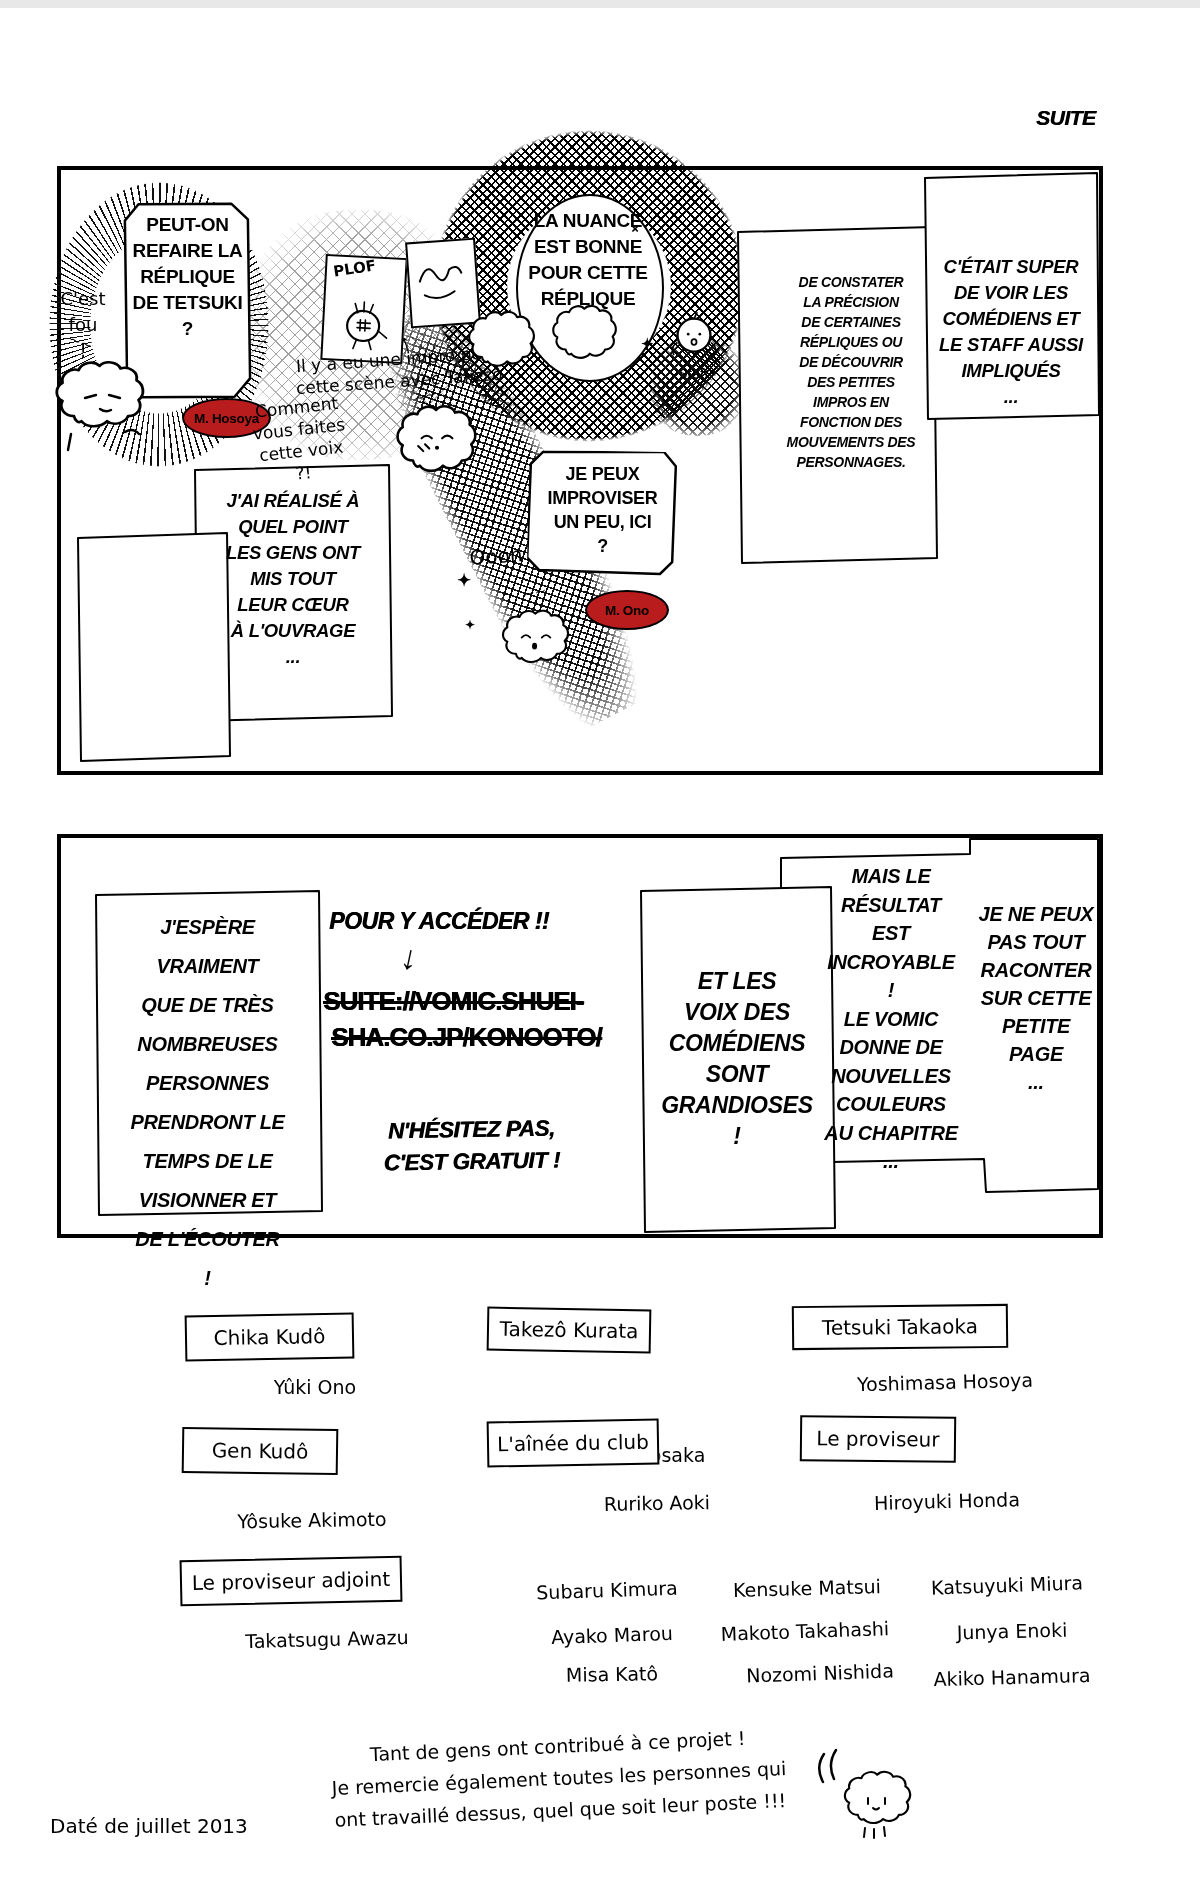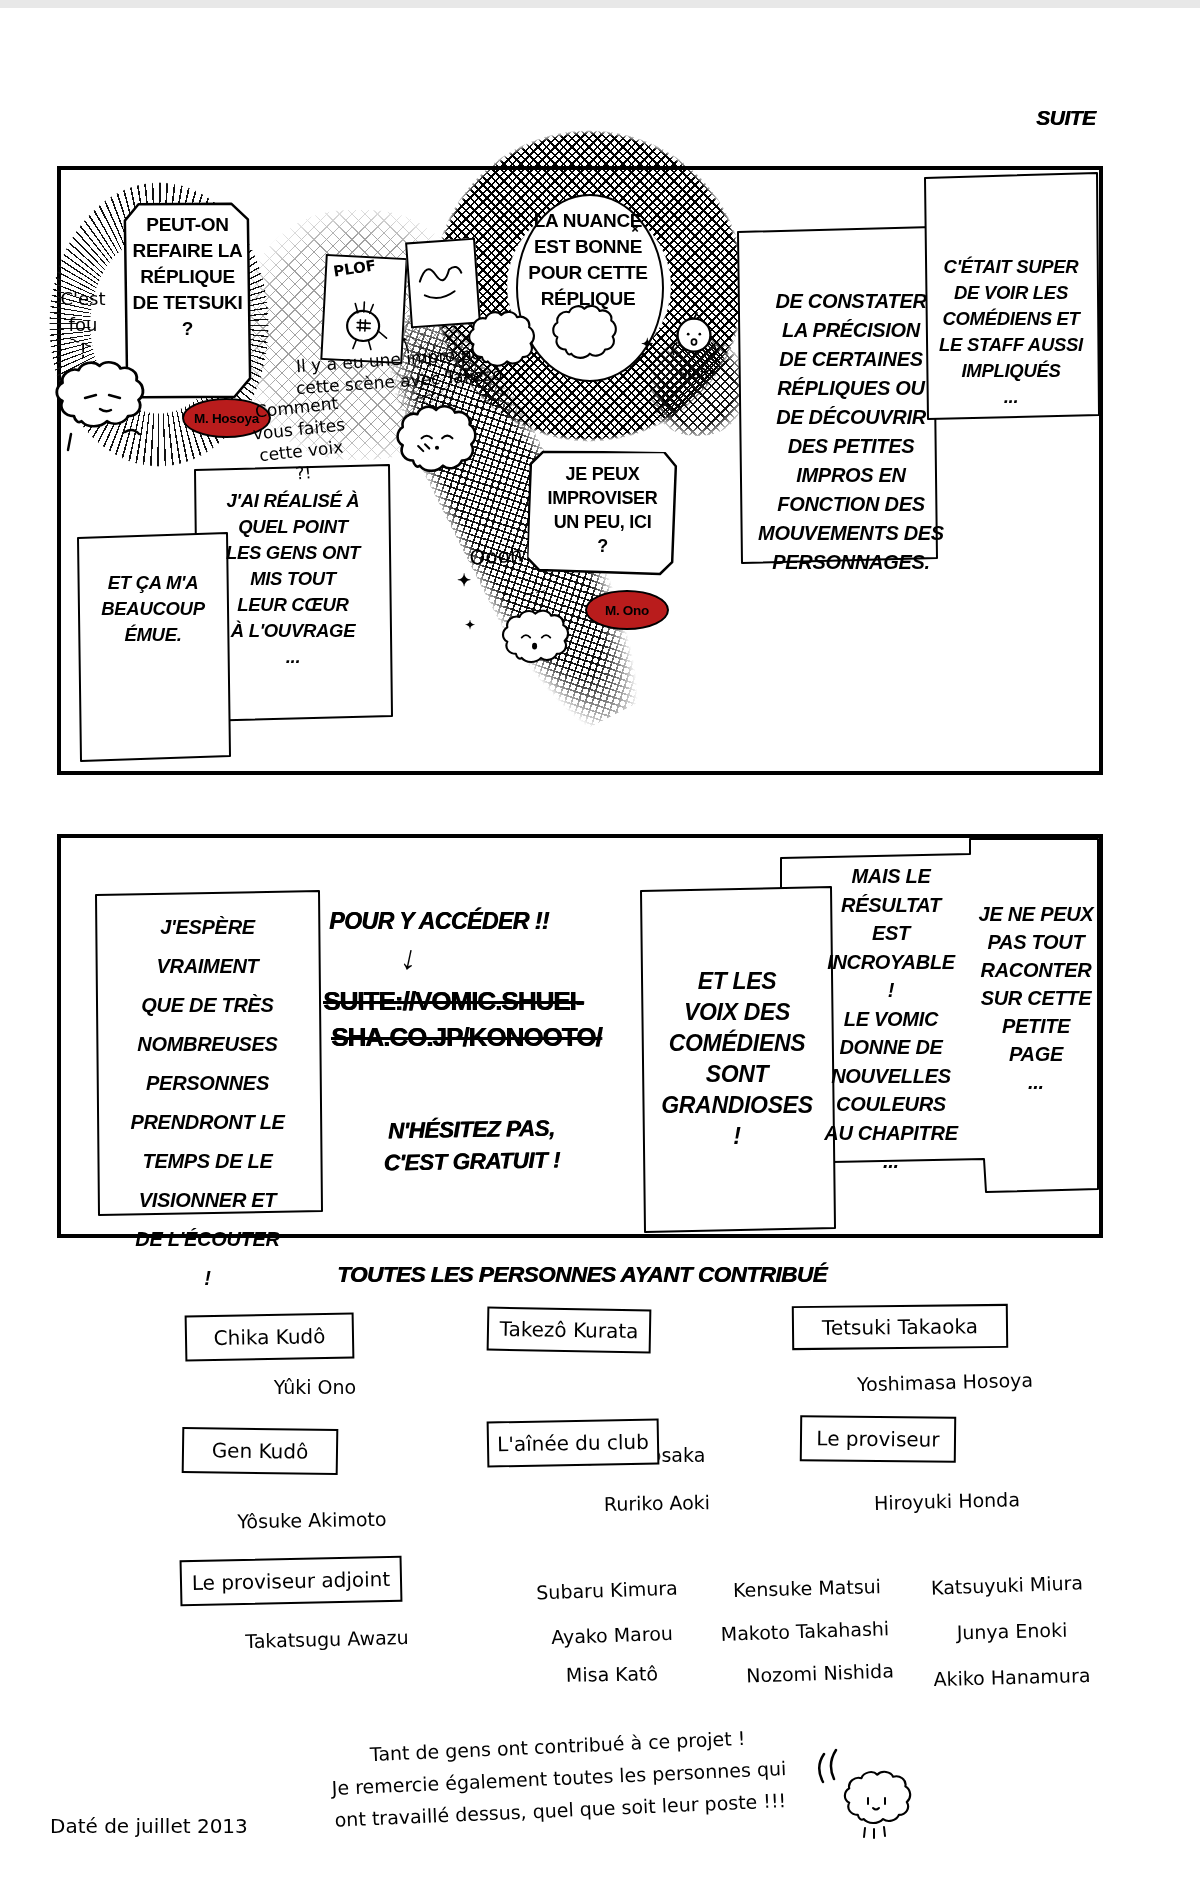--- a/index.html
+++ b/index.html
@@ -166,21 +166,21 @@
         <circle cx="26" cy="25" r="1.4" fill="#000" stroke="none"></circle>
         <circle cx="38" cy="25" r="1.4" fill="#000" stroke="none"></circle>
         <ellipse cx="32" cy="33" rx="2.6" ry="3"></ellipse>
         <path d="M14,34 q-7,5 -3,12"></path>
           <path d="M50,34 q7,5 3,12"></path>
       </g>
     </svg>
     <div class="abs hand" style="left:598px;top:196px;width:70px;text-align:center;font-size:12.5px">Staff</div>
     <div class="abs" style="left:580px;top:165px;font-size:15px;font-weight:700">✦</div>
 
-    <div class="abs lines mono" style="left:690px;top:117px;width:200px;font-size:20px;line-height:29px">DE CONSTATER
+    <div class="abs lines mono" style="left:690px;top:102px;width:200px;font-size:14px;line-height:20px">DE CONSTATER
 LA PRÉCISION
 DE CERTAINES
 RÉPLIQUES OU
 DE DÉCOUVRIR
 DES PETITES
 IMPROS EN
 FONCTION DES
 MOUVEMENTS DES
 PERSONNAGES.</div>
     <div class="abs lines mono" style="left:860px;top:84px;width:180px;font-size:18.5px;line-height:26px">C'ÉTAIT SUPER
@@ -189,23 +189,20 @@
 LE STAFF AUSSI
 IMPLIQUÉS
 ...</div>
     <div class="abs lines mono" style="left:132px;top:318px;width:200px;font-size:18.5px;line-height:26px">J'AI RÉALISÉ À
 QUEL POINT
 LES GENS ONT
 MIS TOUT
 LEUR CŒUR
 À L'OUVRAGE
 ...</div>
-    <div class="abs lines mono" style="left:16px;top:400px;width:152px;font-size:18.5px;line-height:26px">ET ÇA M'A
-BEAUCOUP
-ÉMUE.</div>
 
     <svg class="abs" style="left:467px;top:281px;transform:rotate(1deg)" width="149" height="124" viewBox="0 0 149 124">
       <polygon points="14,2 135,0 147,14 145,110 133,122 12,120 0,108 2,14" fill="#fff" stroke="#000" stroke-width="2.5" stroke-linejoin="round"></polygon>
     </svg>
     <div class="abs lines dlg" style="left:469px;top:292px;width:145px;font-size:18px;line-height:24px">JE PEUX
 IMPROVISER
 UN PEU, ICI
 ?</div>
     <div class="abs oval" style="left:524px;top:420px;width:80px;height:36px">M. Ono</div>
 
@@ -271,21 +268,20 @@
 ...</div>
     <div class="abs lines mono" style="left:890px;top:62px;width:170px;font-size:20px;line-height:28px">JE NE PEUX
 PAS TOUT
 RACONTER
 SUR CETTE
 PETITE
 PAGE
 ...</div>
   </section>
 
-  <div class="abs heavy" style="left:282px;top:1254px;width:600px;text-align:center;font-size:22.5px">TOUTES LES PERSONNES AYANT CONTRIBUÉ</div>
 
   <div class="abs rolebox" style="left:185px;top:1306px;width:165px;height:42px;transform:rotate(-1deg)">Chika Kudô</div>
   <div class="abs rolebox" style="left:487px;top:1300px;width:160px;height:40px;transform:rotate(1deg)">Takezô Kurata</div>
   <div class="abs rolebox" style="left:792px;top:1297px;width:212px;height:40px;transform:rotate(-.6deg)">Tetsuki Takaoka</div>
 
   <div class="abs name" style="left:215px;top:1368px;width:200px">Yûki Ono</div>
   <div class="abs name" style="left:540px;top:1436px;width:200px">Ryôta Oosaka</div>
   <div class="abs name" style="left:845px;top:1363px;width:200px;transform:rotate(-1.5deg)">Yoshimasa Hosoya</div>
 
   <div class="abs rolebox" style="left:182px;top:1420px;width:152px;height:42px;transform:rotate(.8deg)">Gen Kudô</div>

